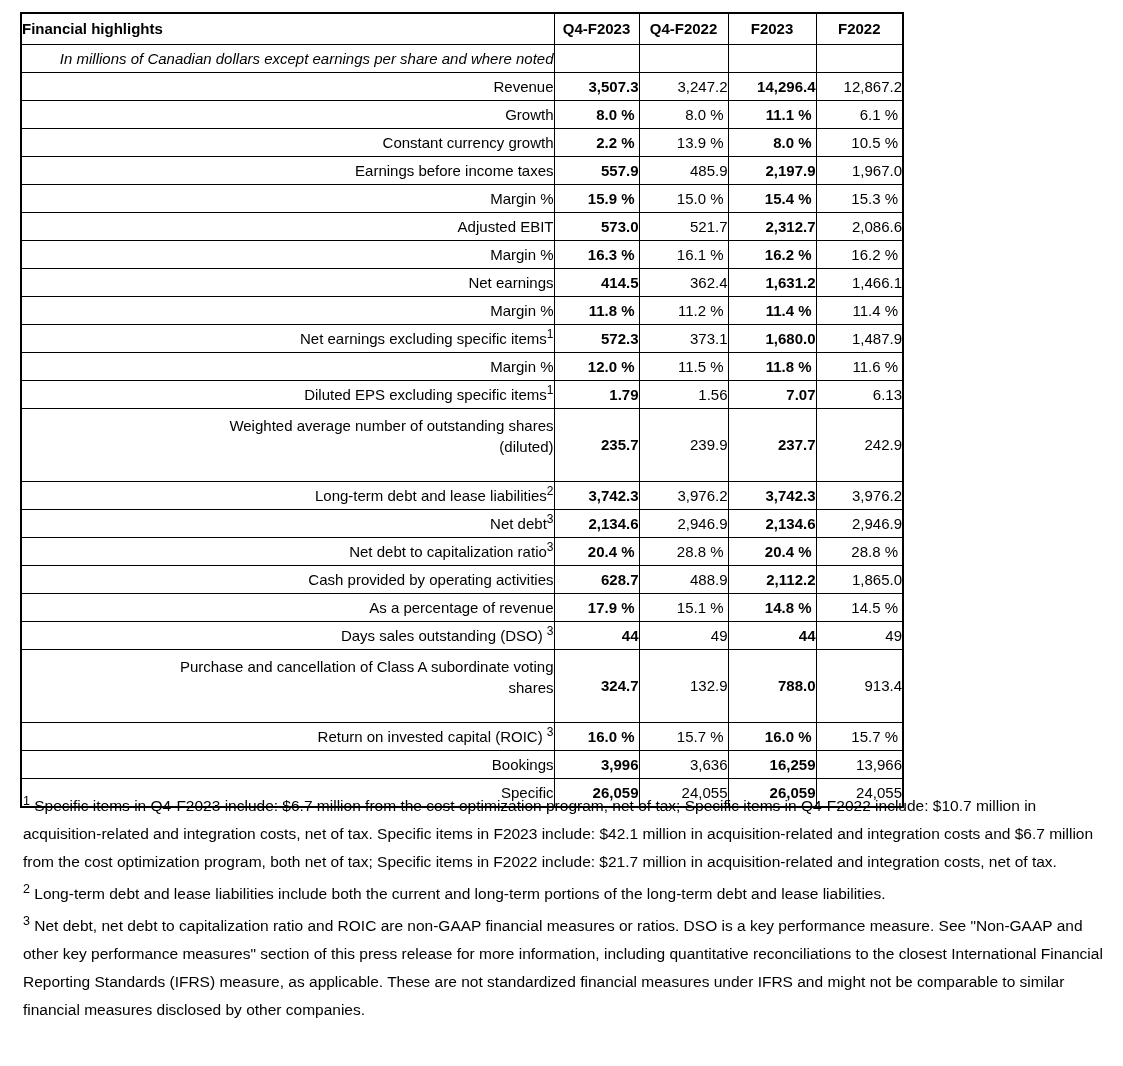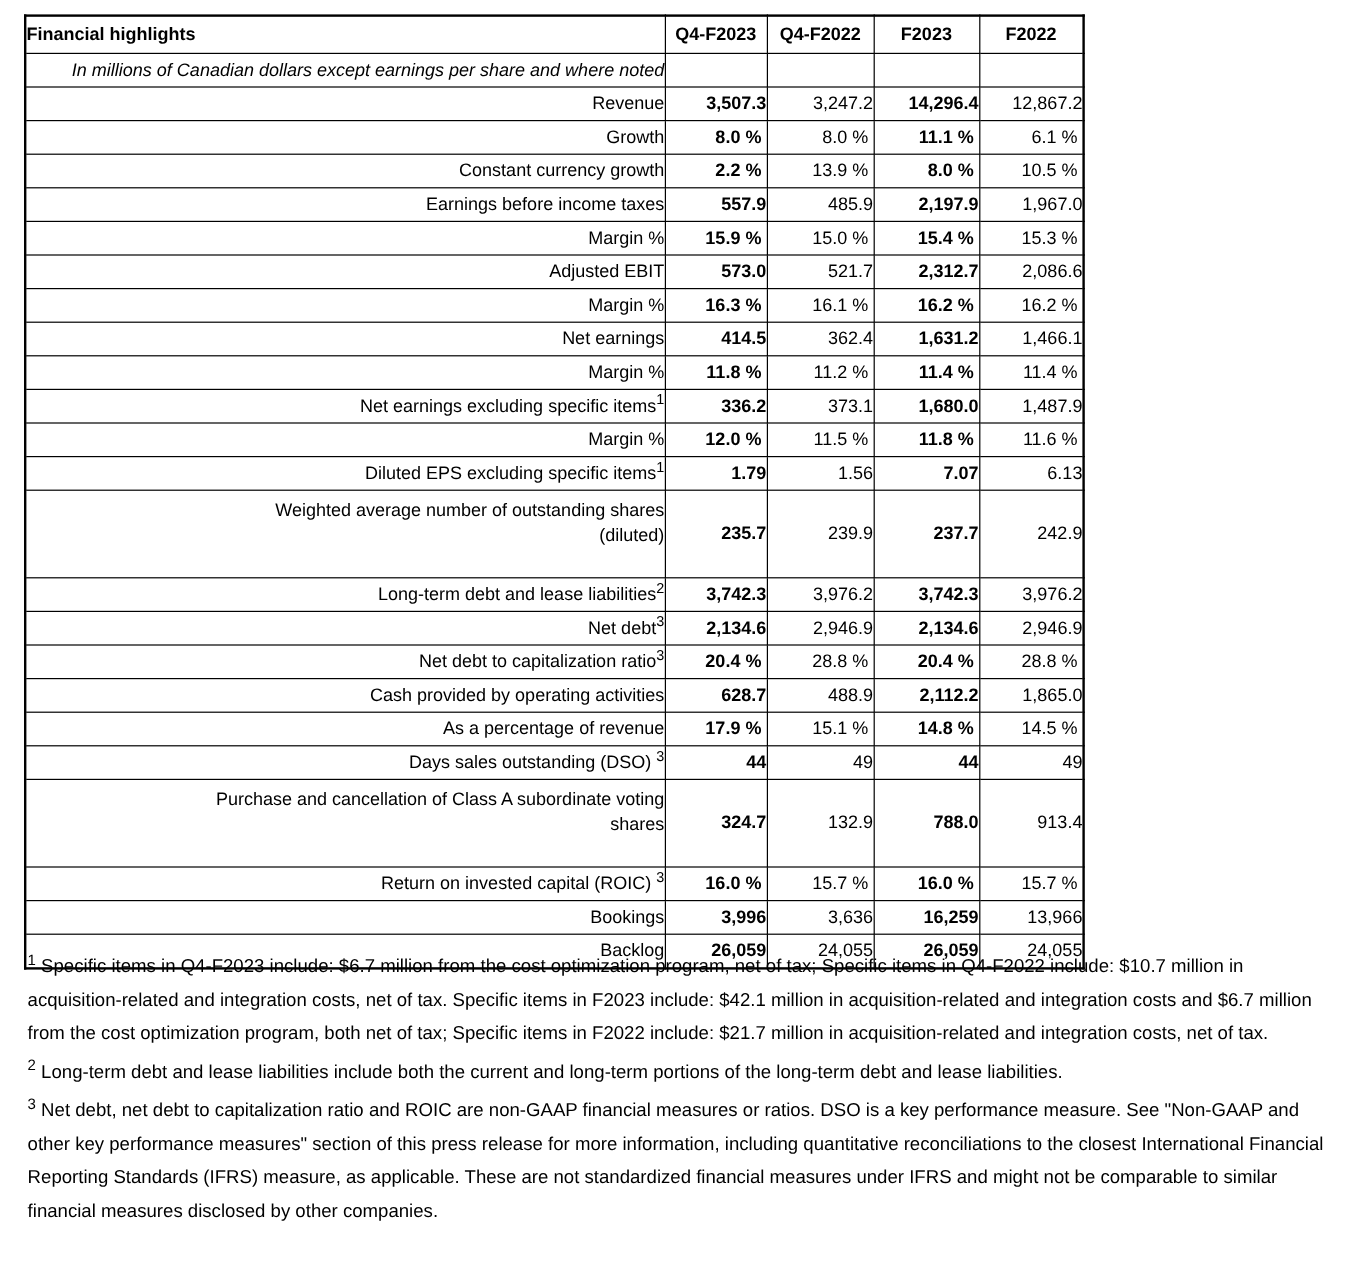--- a/index.html
+++ b/index.html
@@ -171,21 +171,21 @@
         </tr>
         <tr class="data-row">
           <td class="label indent">Margin %</td>
           <td class="num pct">11.8 %</td>
           <td class="num pct">11.2 %</td>
           <td class="num pct">11.4 %</td>
           <td class="num pct">11.4 %</td>
         </tr>
         <tr class="data-row">
           <td class="label">Net earnings excluding specific items<sup>1</sup></td>
-          <td class="num">336.2</td>
+          <td class="num">572.3</td>
           <td class="num">373.1</td>
           <td class="num">1,680.0</td>
           <td class="num">1,487.9</td>
         </tr>
         <tr class="data-row">
           <td class="label indent">Margin %</td>
           <td class="num pct">12.0 %</td>
           <td class="num pct">11.5 %</td>
           <td class="num pct">11.8 %</td>
           <td class="num pct">11.6 %</td>
@@ -267,21 +267,21 @@
           <td class="num pct">15.7 %</td>
         </tr>
         <tr class="data-row">
           <td class="label">Bookings</td>
           <td class="num">3,996</td>
           <td class="num">3,636</td>
           <td class="num">16,259</td>
           <td class="num">13,966</td>
         </tr>
         <tr class="data-row">
-          <td class="label">Backlog</td>
+          <td class="label">Specific</td>
           <td class="num">26,059</td>
           <td class="num">24,055</td>
           <td class="num">26,059</td>
           <td class="num">24,055</td>
         </tr>
       </tbody>
   </table>
 
   <div class="footnotes" id="footnotes">
       <p><sup>1</sup> Specific items in Q4-F2023 include: $6.7 million from the cost optimization program, net of tax; Specific items in Q4-F2022 include: $10.7 million in acquisition-related and integration costs, net of tax. Specific items in F2023 include: $42.1 million in acquisition-related and integration costs and $6.7 million from the cost optimization program, both net of tax; Specific items in F2022 include: $21.7 million in acquisition-related and integration costs, net of tax.</p>

